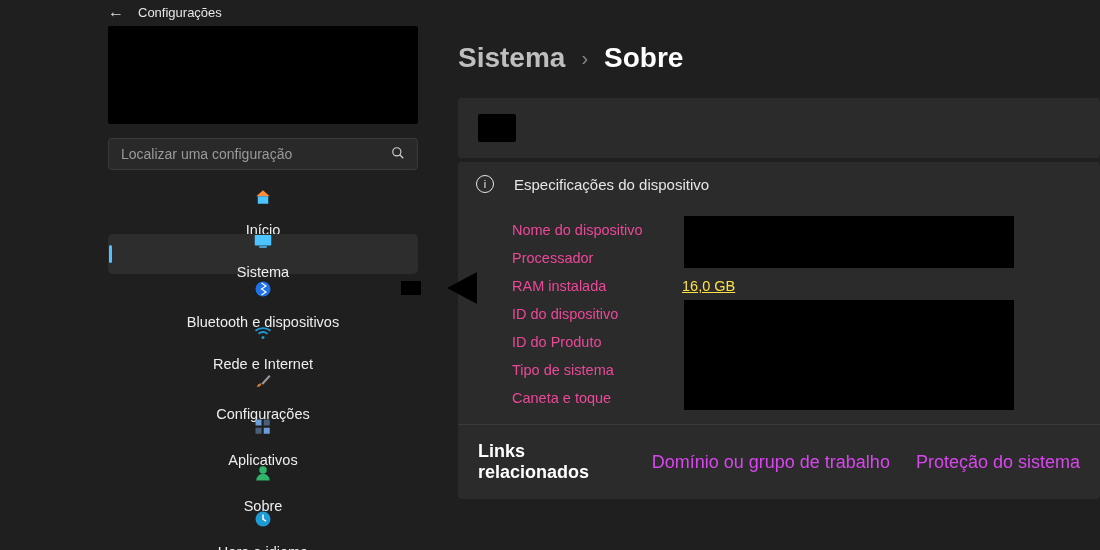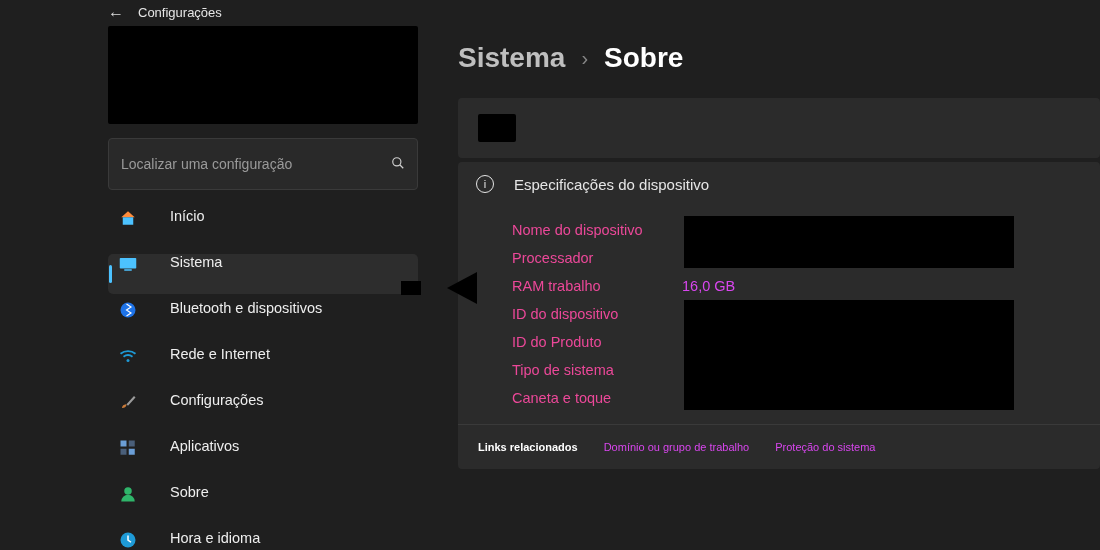--- a/index.html
+++ b/index.html
@@ -38,49 +38,51 @@
       height: 98px;
       margin-bottom: 14px;
       border-radius: 2px;
     }
     .search-box {
       display: flex;
       align-items: center;
       background: #292929;
       border: 1px solid #3a3a3a;
       border-radius: 4px;
-      height: 52px;
+      height: 32px;
       padding: 0 12px;
       margin-bottom: 18px;
     }
     .search-input {
       flex: 1;
       background: transparent;
       border: none;
       outline: none;
       color: #bdbdbd;
       font-size: 14px;
     }
     .search-input::placeholder { color: #9a9a9a; }
     .search-icon {
       color: #cfcfcf;
       font-size: 14px;
     }
     .nav-list { list-style: none; }
     .nav-item {
       display: flex;
-      gap: 32px;
+      align-items: center;
+      gap: 16px;
       height: 40px;
       padding: 0 10px 0 10px;
       border-radius: 5px;
       font-size: 14.5px;
       color: #eeeeee;
       margin-bottom: 6px;
       cursor: pointer;
       position: relative;
+      flex-direction: column;
     }
     .nav-item.selected {
       background: #2d2d2d;
     }
     .nav-item.selected::before {
       content: "";
       position: absolute;
       left: 1px;
       top: 11px;
       width: 3px;
@@ -158,21 +160,22 @@
       display: flex;
       align-items: center;
       height: 28px;
       font-size: 14.5px;
     }
     .spec-label {
       width: 170px;
       color: #ec4899;
     }
     .spec-value {
-      color: #d946ef;
+      color: #fde047;
+      text-decoration: underline;
     }
     .redact1 {
       position: absolute;
       background: #000;
       top: 10px;
       left: 226px;
       width: 330px;
       height: 52px;
     }
     .redact2 {
@@ -203,21 +206,21 @@
       background: #000;
     }
     .links-row {
       background: #2b2b2b;
       border-top: 1px solid #3a3a3a;
       border-radius: 0 0 4px 4px;
       padding: 16px 20px;
       display: flex;
       align-items: center;
       gap: 26px;
-      font-size: 11px;
+      font-size: 18px;
     }
     .links-title { font-weight: 600; color: #fff; }
     .link { color: #d946ef; cursor: pointer; white-space: nowrap; }
   </style>
 </head>
 <body>
 
 <div class="header">
   <span class="back-arrow">←</span>
   <span>Configurações</span>
@@ -338,21 +341,21 @@
       <div class="redact2"></div>
       <div class="spec-row">
         <span class="spec-label">Nome do dispositivo</span>
         <span class="spec-value"></span>
       </div>
       <div class="spec-row">
         <span class="spec-label">Processador</span>
         <span class="spec-value"></span>
       </div>
       <div class="spec-row">
-        <span class="spec-label">RAM trabalho</span>
+        <span class="spec-label">RAM instalada</span>
         <span class="spec-value">16,0 GB</span>
       </div>
       <div class="spec-row">
         <span class="spec-label">ID do dispositivo</span>
         <span class="spec-value"></span>
       </div>
       <div class="spec-row">
         <span class="spec-label">ID do Produto</span>
         <span class="spec-value"></span>
       </div>

